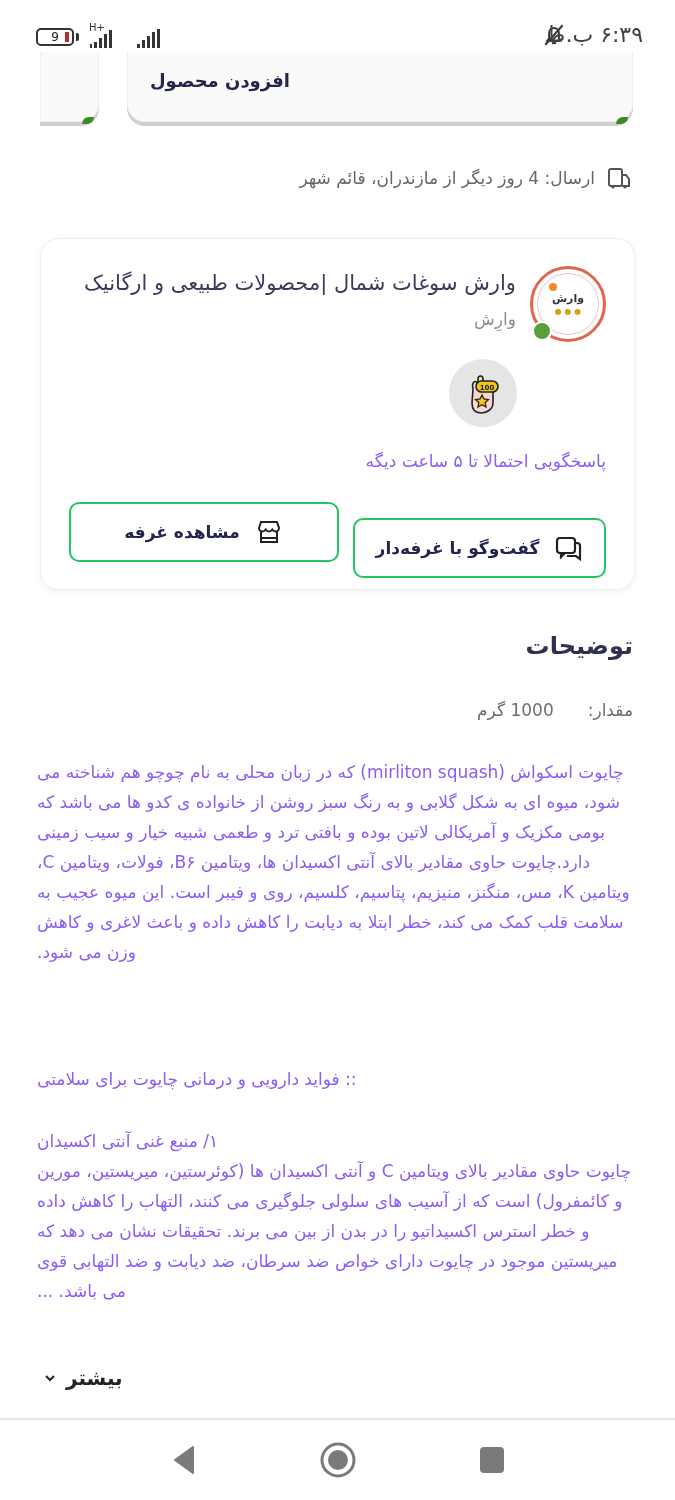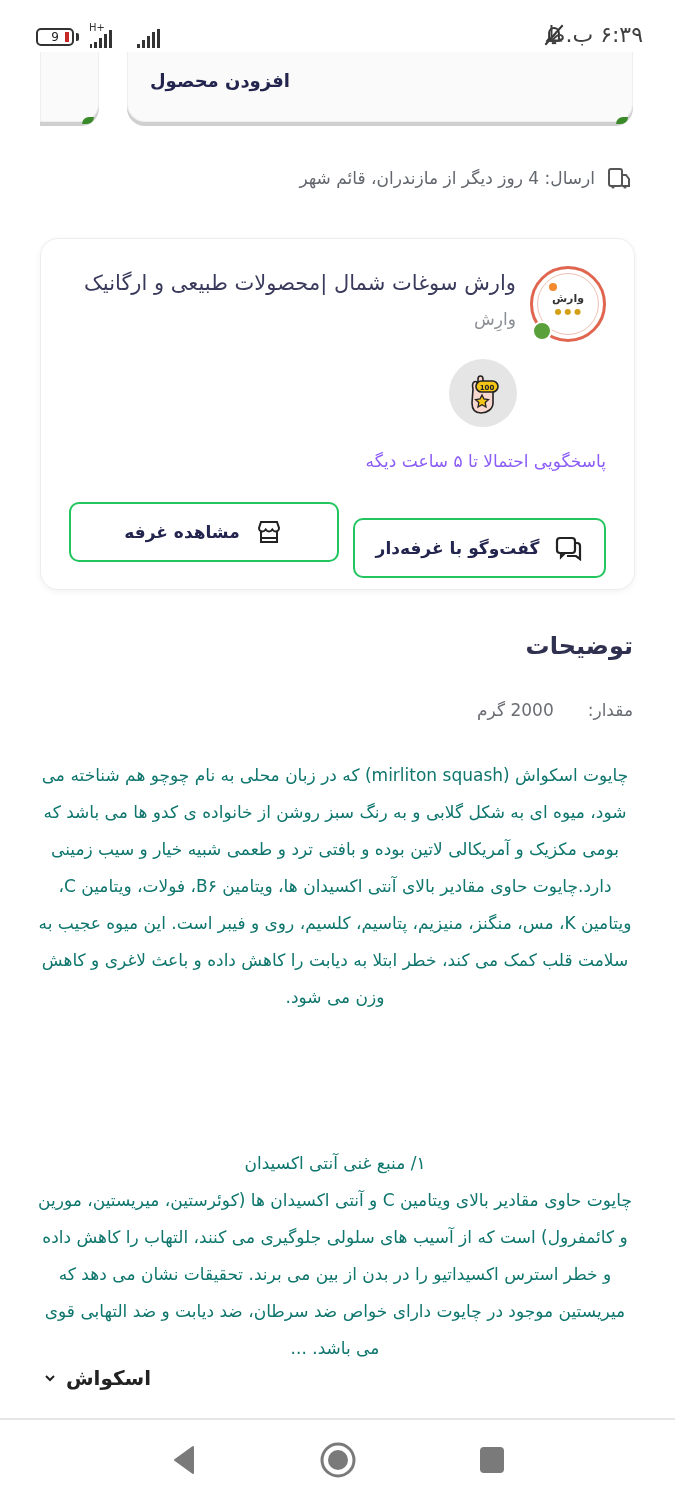--- a/index.html
+++ b/index.html
@@ -41,21 +41,21 @@
   .badge-circle { position: absolute; left: 408px; top: 120px; width: 68px; height: 68px; border-radius: 50%; background: #e5e5e5; display: flex; align-items: center; justify-content: center; }
   .response-text { position: absolute; right: 28px; top: 212px; font-size: 17px; color: #8b5cf6; direction: rtl; }
   .shop-btn { position: absolute; top: 263px; height: 60px; border: 2px solid #22c55e; border-radius: 10px; background: #fff; display: flex; align-items: center; justify-content: center; gap: 14px; direction: rtl; font-size: 17px; font-weight: bold; color: #23254e; cursor: pointer; }
   .shop-btn.chat { right: 28px; width: 253px; margin-top: 16px; }
   .shop-btn.view { left: 28px; width: 270px; }
   .shop-btn svg { width: 30px; height: 30px; }
 
   
   .desc-title { position: absolute; right: 42px; top: 632px; font-size: 24px; font-weight: bold; color: #303150; direction: rtl; }
   .qty-row { position: absolute; right: 42px; top: 700px; display: flex; direction: rtl; gap: 34px; font-size: 17px; color: #6a6d73; }
-  .desc-body { position: absolute; right: 42px; top: 757px; width: 596px; direction: rtl; font-size: 17px; line-height: 37px; color: #0f766e; text-align: center; }
+  .desc-body { position: absolute; right: 42px; top: 757px; width: 596px; direction: rtl; font-size: 17px; line-height: 30px; color: #8b5cf6; text-align: left; }
   .desc-body p { margin: 0; }
   .desc-body .gap-large { height: 97px; }
   .desc-body .gap-med { height: 32px; }
 
   .more-row { position: absolute; left: 44px; top: 1366px; display: flex; align-items: center; gap: 10px; cursor: pointer; }
   .more-label { font-size: 20px; font-weight: bold; color: #222; direction: rtl; }
   .chev { width: 12px; height: 12px; }
 
   
   .nav-divider { position: absolute; top: 1418px; left: 0; width: 675px; height: 2px; background: #e6e6e6; }
@@ -150,36 +150,37 @@
       <path d="M7 21h16" stroke="#222" stroke-width="2"></path>
     </svg>
     <span>مشاهده غرفه</span>
   </div>
 </div>
 
 <div class="desc-title">توضیحات</div>
 
 <div class="qty-row">
   <span>مقدار:</span>
-  <span>2000 گرم</span>
+  <span>1000 گرم</span>
 </div>
 
 <div class="desc-body">
   <p>چایوت اسکواش (mirliton squash) که در زبان محلی به نام چوچو هم شناخته می شود، میوه ای به شکل گلابی و به رنگ سبز روشن از خانواده ی کدو ها می باشد که بومی مکزیک و آمریکالی لاتین بوده و بافتی ترد و طعمی شبیه خیار و سیب زمینی دارد.چایوت حاوی مقادیر بالای آنتی اکسیدان ها، ویتامین B۶، فولات، ویتامین C، ویتامین K، مس، منگنز، منیزیم، پتاسیم، کلسیم، روی و فیبر است. این میوه عجیب به سلامت قلب کمک می کند، خطر ابتلا به دیابت را کاهش داده و باعث لاغری و کاهش وزن می شود.</p>
   <div class="gap-large"></div>
+  <p>:: فواید دارویی و درمانی چایوت برای سلامتی</p>
   <div class="gap-med"></div>
   <p>۱/ منبع غنی آنتی اکسیدان</p>
   <p>چایوت حاوی مقادیر بالای ویتامین C و آنتی اکسیدان ها (کوئرستین، میریستین، مورین و کائمفرول) است که از آسیب های سلولی جلوگیری می کنند، التهاب را کاهش داده و خطر استرس اکسیداتیو را در بدن از بین می برند. تحقیقات نشان می دهد که میریستین موجود در چایوت دارای خواص ضد سرطان، ضد دیابت و ضد التهابی قوی می باشد. ...</p>
 </div>
 
 <div class="more-row">
   <svg class="chev" viewBox="0 0 12 12">
     <path d="M2 4 L6 8 L10 4" fill="none" stroke="#222" stroke-width="2"></path>
   </svg>
-  <span class="more-label">اسکواش</span>
+  <span class="more-label">بیشتر</span>
 </div>
 
 <div class="nav-divider"></div>
 <div class="nav-btn" style="left:164px;">
   <svg width="26" height="30" viewBox="0 0 26 30">
     <path d="M22 2 L22 28 L4 15 Z" fill="#7a7a7a" stroke="#7a7a7a" stroke-width="2" stroke-linejoin="round"></path>
   </svg>
 </div>
 <div class="nav-btn" style="left:318px;">
   <svg width="38" height="38" viewBox="0 0 38 38">

